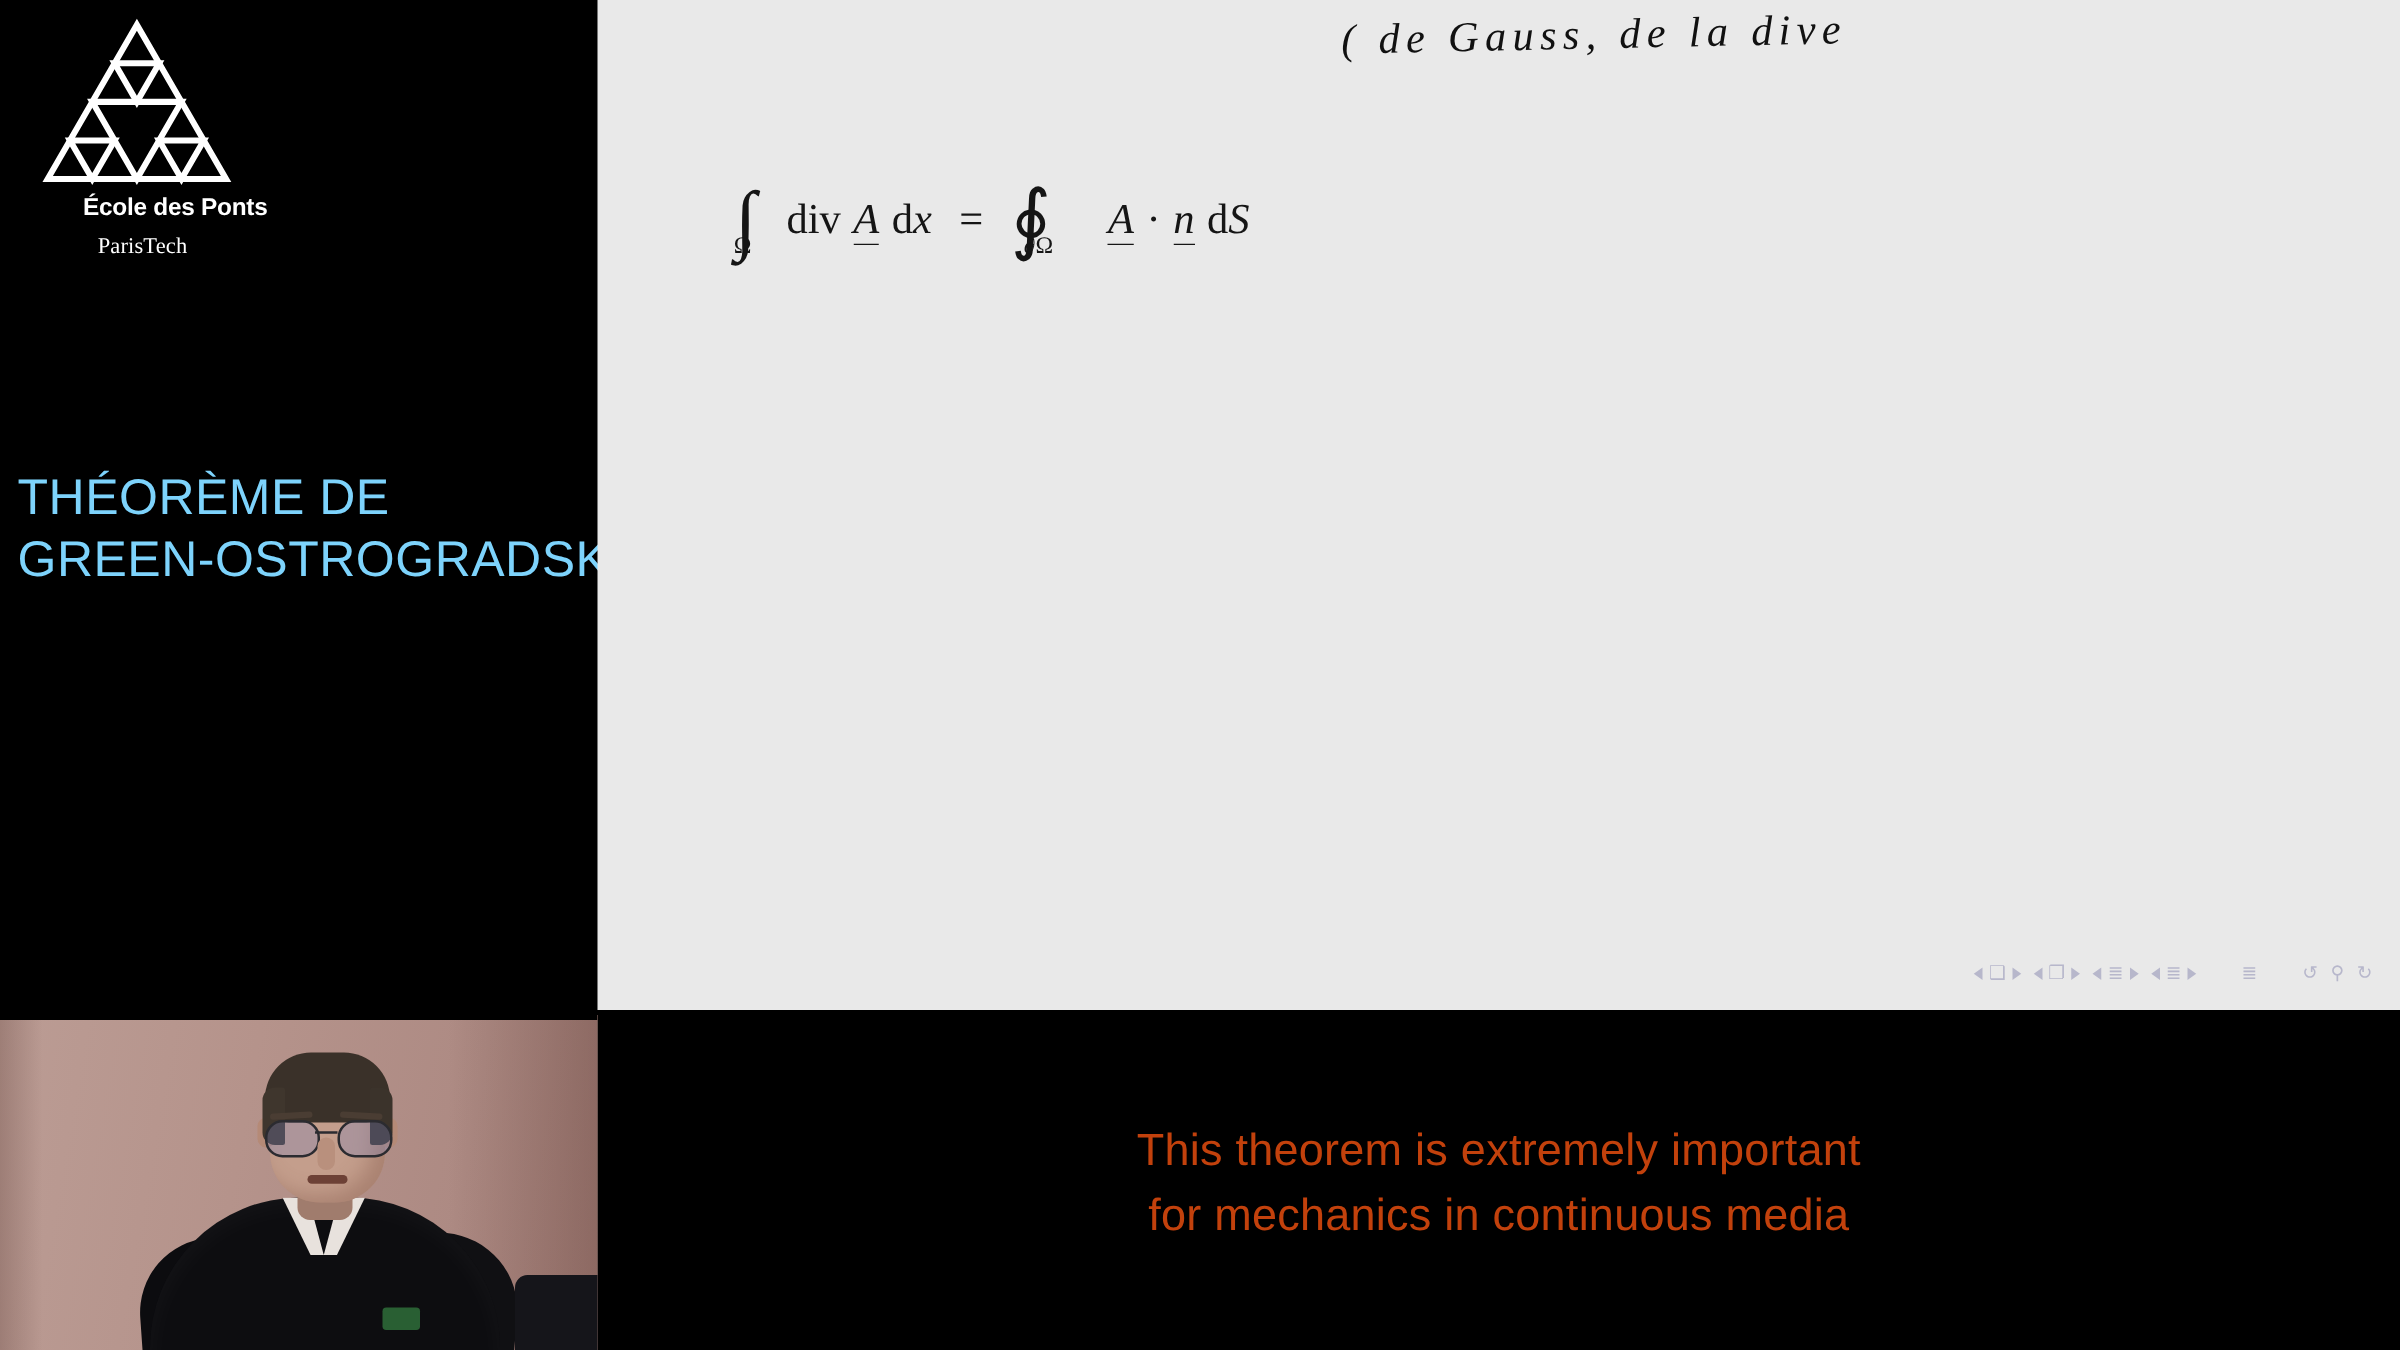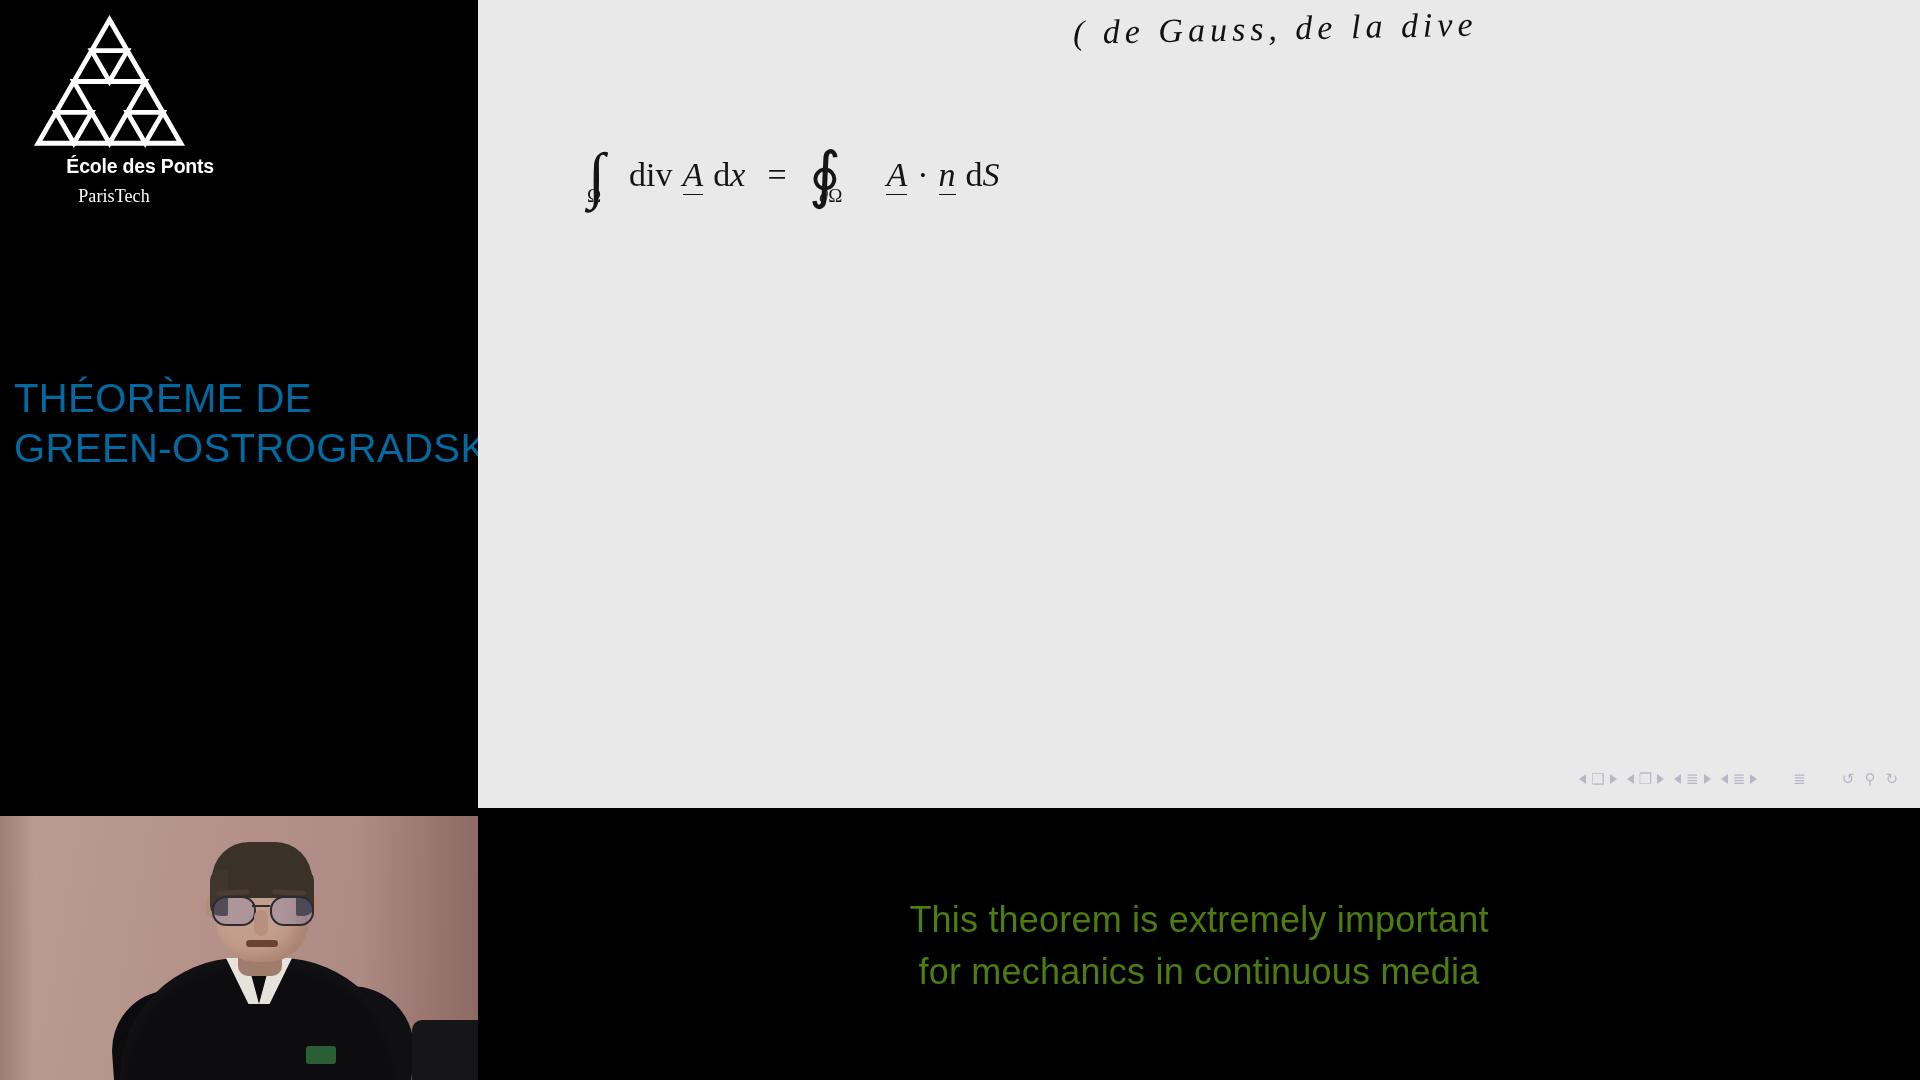--- a/index.html
+++ b/index.html
@@ -13,21 +13,21 @@
   #logo-block{position:absolute;left:14px;top:14px;width:200px;height:190px;}
   #logo-mark{position:absolute;left:18px;top:0;width:155px;height:135px;}
   #logo-name{position:absolute;left:0;top:141px;width:200px;text-align:right;
     color:#fff;font-size:19.5px;font-weight:700;letter-spacing:-0.2px;
     font-family:"Liberation Sans",sans-serif;}
   #logo-sub{position:absolute;left:0;top:172px;width:200px;text-align:center;
     color:#fff;font-size:18px;font-weight:400;letter-spacing:0.1px;
     font-family:"Liberation Serif",serif;}
 
   #deck-title{position:absolute;left:14px;top:373px;width:460px;
-    color:#0369a1;font-size:40px;line-height:50px;font-weight:300;
+    color:#7dd3fc;font-size:40px;line-height:50px;font-weight:300;
     letter-spacing:0.4px;font-family:"Liberation Sans",sans-serif;}
   #deck-title .ln{display:block;white-space:nowrap;}
 
   
   #video-panel{position:absolute;left:0;top:812px;width:478px;height:268px;
     background:#b2948c;overflow:hidden;}
   .wall{position:absolute;inset:0;
     background:linear-gradient(100deg,#bb9c94 0%,#b5938b 40%,#ad8a83 75%,#a8837c 100%);}
   .wall-shadow{position:absolute;right:0;top:0;width:120px;height:100%;
     background:linear-gradient(90deg,rgba(120,80,72,0) 0%,rgba(96,62,56,.38) 100%);}
@@ -99,21 +99,21 @@
   .nav-tri.left{border-right:7px solid #8f8fb4;}
   .nav-tri.right{border-left:7px solid #8f8fb4;}
   .nav-ico{display:inline-block;color:#8f8fb4;font-size:15px;line-height:15px;}
   .nav-gap{width:16px;}
 
   svg{display:block;}
 
   
   #caption{position:absolute;left:478px;top:812px;width:1442px;height:268px;
     display:flex;flex-direction:column;align-items:center;justify-content:center;
-    text-align:center;color:#4d7c0f;font-size:36px;line-height:52px;font-weight:400;
+    text-align:center;color:#c2410c;font-size:36px;line-height:52px;font-weight:400;
     letter-spacing:.2px;font-family:"Liberation Sans",sans-serif;}
   #caption .cl{display:block;}
 </style>
 </head>
 <body>
 
 <div id="stage">
 
   <div id="left-panel">
 

